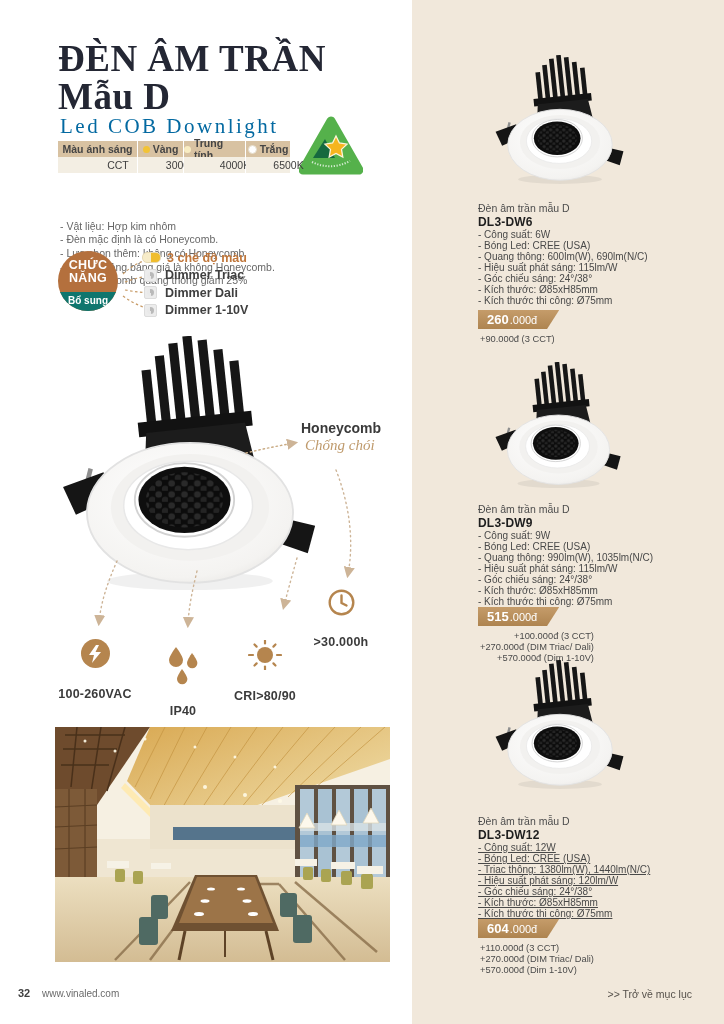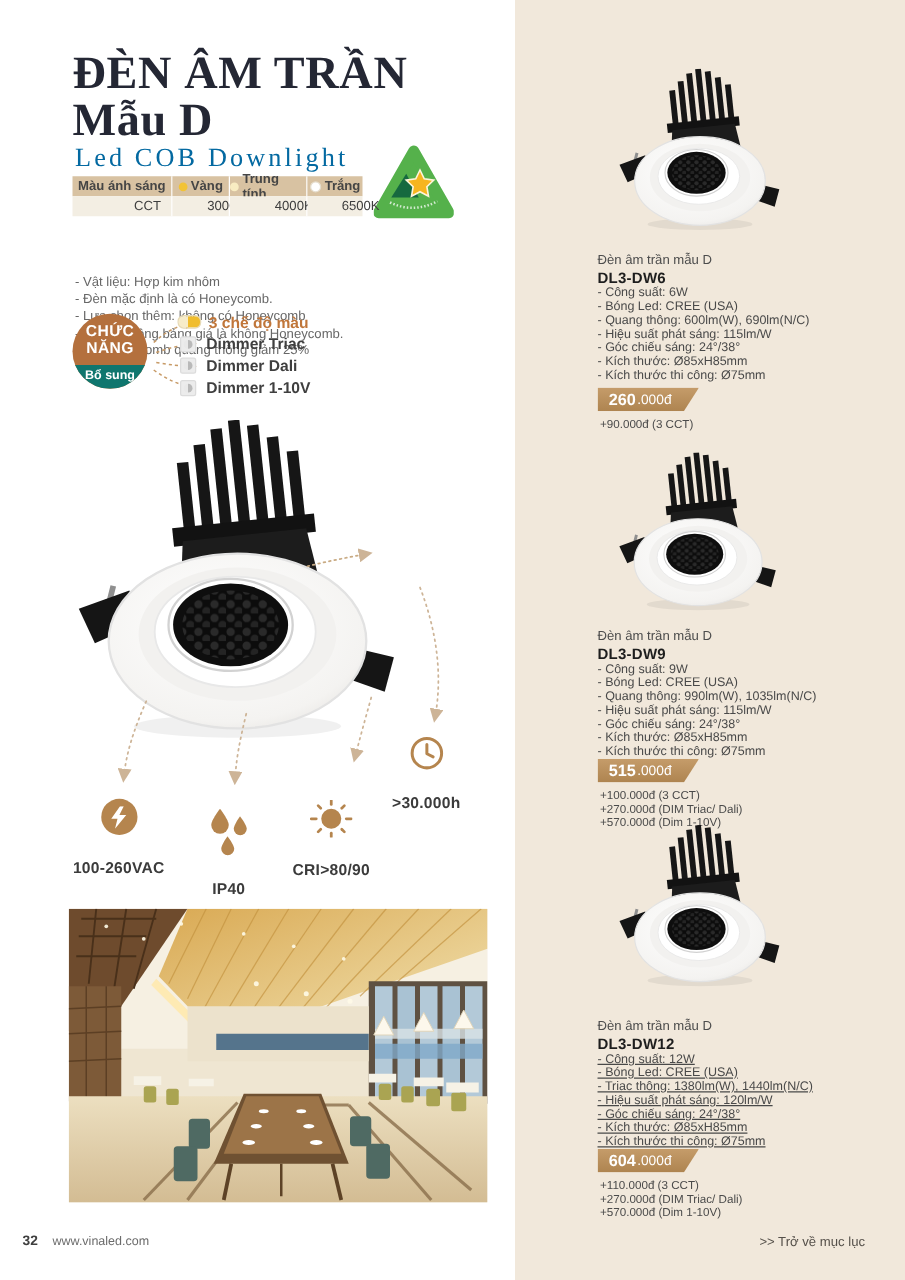--- a/index.html
+++ b/index.html
@@ -69,21 +69,21 @@
   .p-specs{position:absolute;left:66px;font-size:10px;line-height:11px;color:#494949;}
   .p1 .p-name{top:147px;} .p1 .p-model{top:160px;} .p1 .p-specs{top:174px;}
   .p2 .p-name{top:141px;} .p2 .p-model{top:154px;} .p2 .p-specs{top:168px;}
   .p3 .p-name{top:155px;} .p3 .p-model{top:168px;} .p3 .p-specs{top:182px;text-decoration:underline;}
   .price{position:absolute;left:66px;height:19px;display:inline-flex;align-items:center;
         background:linear-gradient(180deg,#c59c6a,#ae8450);clip-path:polygon(0 0,100% 0,85% 100%,0 100%);
         color:#fff;padding:0 22px 0 9px;font-size:11px;}
   .price b{font-size:13px;font-weight:700;margin-right:1px;}
   .p1 .price{top:255px;} .p2 .price{top:245px;} .p3 .price{top:259px;}
   .p-notes{position:absolute;left:68px;font-size:9.3px;line-height:10.8px;color:#4a4a4a;}
-  .p1 .p-notes{top:279px;} .p2 .p-notes{top:269px;} .p3 .p-notes{top:283px;}
+  .p1 .p-notes{top:279px;} .p2 .p-notes{top:269px;text-align:right;} .p3 .p-notes{top:283px;}
 
   
   .pagenum{position:absolute;left:18px;top:987px;font-size:11px;font-weight:700;color:#3f3f3f;}
   .website{position:absolute;left:42px;top:988px;font-size:10px;color:#6b6b6b;}
   .backlink{position:absolute;right:32px;top:988px;font-size:10.5px;color:#55504a;}
 
   svg{display:block;}
 </style>
 </head>
 <body>
@@ -214,20 +214,24 @@
     </div>
   </div>
 
   <svg class="abs" style="left:52px;top:336px" width="276" height="258" viewBox="0 0 150 140">
     <use href="#lamp"></use>
   </svg>
 
   <svg class="abs" style="left:244px;top:437px" width="58" height="20" viewBox="0 0 58 20">
     <path d="M2,16 C18,12 34,9 50,6" fill="none" stroke="#c9ab84" stroke-width="1.4" stroke-dasharray="1.4,3" stroke-linecap="round" marker-end="url(#arrL)"></path>
   </svg>
+  <div class="callout">
+    <div class="t">Honeycomb</div>
+    <div class="s">Chống chói</div>
+  </div>
   <svg class="abs" style="left:322px;top:468px" width="36" height="116" viewBox="0 0 36 116">
     <path d="M14,2 C28,38 32,74 26,106" fill="none" stroke="#cdb497" stroke-width="1.4" stroke-dasharray="1.4,3.4" stroke-linecap="round" marker-end="url(#arrL)"></path>
   </svg>
   <svg class="abs" style="left:62px;top:556px" width="300" height="85" viewBox="0 0 300 85">
     <path d="M55,5 C45,28 39,46 37,66" fill="none" stroke="#cdb497" stroke-width="1.4" stroke-dasharray="1.4,3.4" stroke-linecap="round" marker-end="url(#arrL)"></path>
     <path d="M135,15 C130,36 127,50 126,68" fill="none" stroke="#cdb497" stroke-width="1.4" stroke-dasharray="1.4,3.4" stroke-linecap="round" marker-end="url(#arrL)"></path>
     <path d="M235,2 C230,20 226,34 222,50" fill="none" stroke="#cdb497" stroke-width="1.4" stroke-dasharray="1.4,3.4" stroke-linecap="round" marker-end="url(#arrL)"></path>
   </svg>
 
   <div class="feature f-power">

